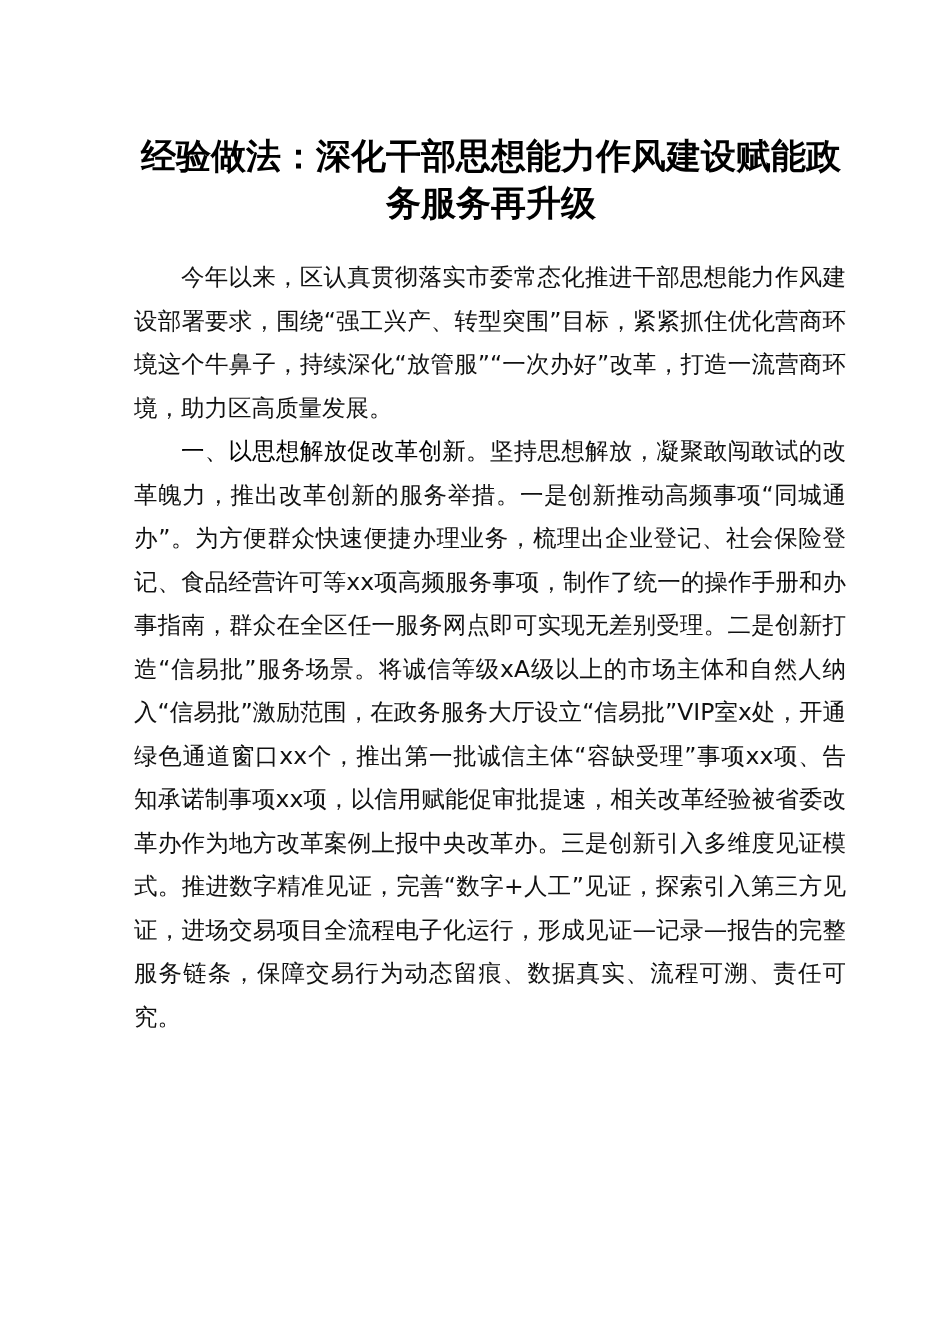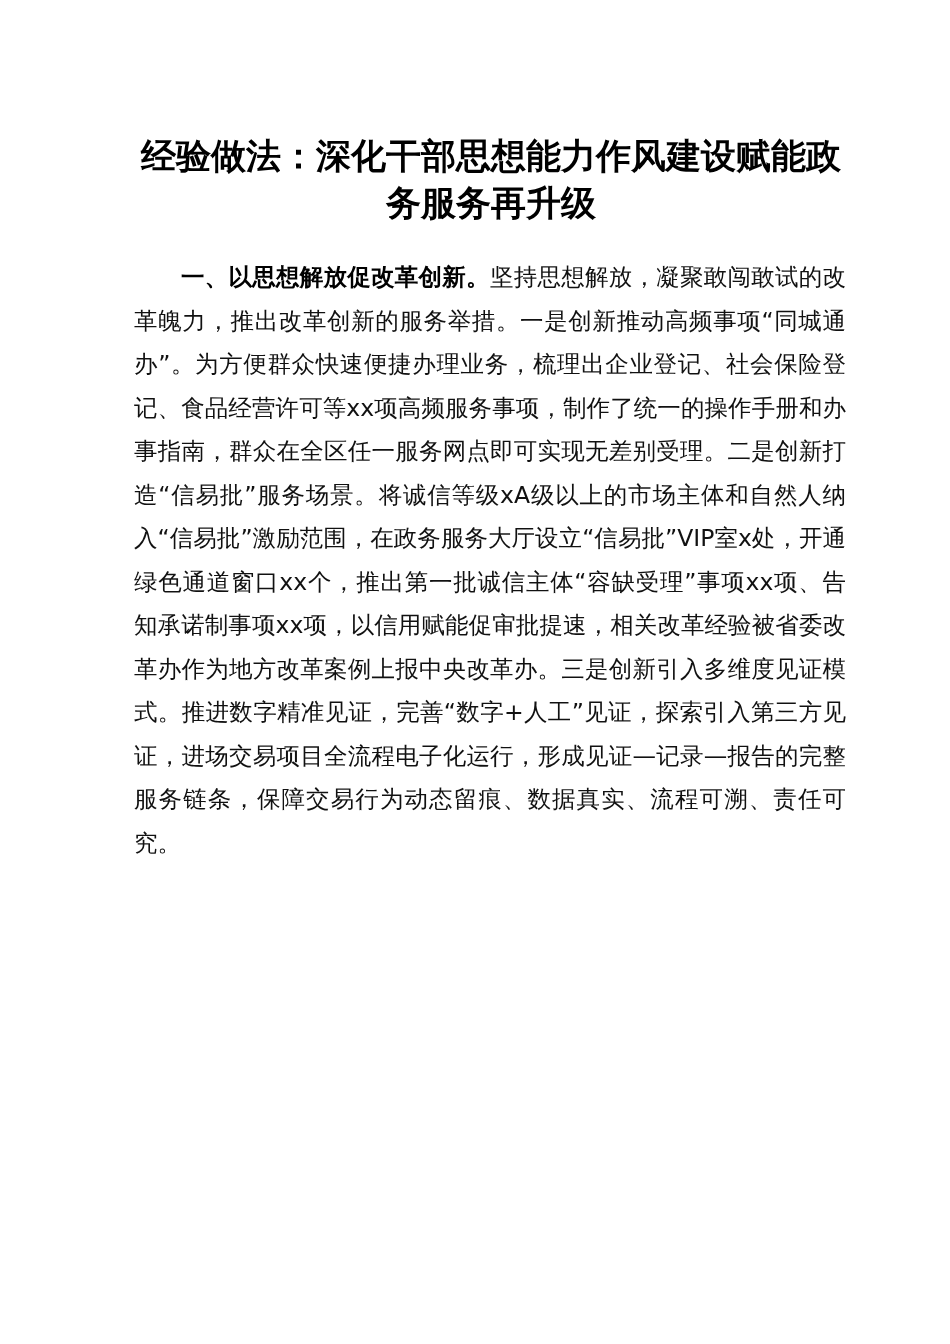--- a/index.html
+++ b/index.html
@@ -12,23 +12,24 @@
       font-weight: bold; font-size: 35px; line-height: 47px; color: #000;
       margin: 0; letter-spacing: 0px;
     }
     .body {
       position: absolute; left: 118px; top: 256px; width: 712px;
       font-family: "DejaVu Sans", "Liberation Sans", sans-serif;
       font-size: 23.5px; line-height: 43.5px; color: #111;
       text-align: justify;
     }
     .para { margin: 0; text-indent: 2em; }
-    .heading-bold { font-weight: bold; color: #000; font-family: "DejaVu Sans", "Liberation Sans", sans-serif; }
+    .heading-bold { font-weight: normal; color: #000; font-family: "DejaVu Sans", "Liberation Sans", sans-serif; }
   </style>
 </head>
 <body>
 
 <div class="page">
   <h1 class="title">经验做法：深化干部思想能力作风建设赋能政务服务再升级</h1>
   <div class="body">
+    <p class="para"><span>今年以来，区认真贯彻落实市委常态化推进干部思想能力作风建设部署要求，围绕“强工兴产、转型突围”目标，紧紧抓住优化营商环境这个牛鼻子，持续深化“放管服”“一次办好”改革，打造一流营商环境，助力区高质量发展。</span></p>
     <p class="para"><span class="heading-bold">一、以思想解放促改革创新。</span><span>坚持思想解放，凝聚敢闯敢试的改革魄力，推出改革创新的服务举措。一是创新推动高频事项“同城通办”。为方便群众快速便捷办理业务，梳理出企业登记、社会保险登记、食品经营许可等xx项高频服务事项，制作了统一的操作手册和办事指南，群众在全区任一服务网点即可实现无差别受理。二是创新打造“信易批”服务场景。将诚信等级xA级以上的市场主体和自然人纳入“信易批”激励范围，在政务服务大厅设立“信易批”VIP室x处，开通绿色通道窗口xx个，推出第一批诚信主体“容缺受理”事项xx项、告知承诺制事项xx项，以信用赋能促审批提速，相关改革经验被省委改革办作为地方改革案例上报中央改革办。三是创新引入多维度见证模式。推进数字精准见证，完善“数字+人工”见证，探索引入第三方见证，进场交易项目全流程电子化运行，形成见证—记录—报告的完整服务链条，保障交易行为动态留痕、数据真实、流程可溯、责任可究。</span></p>
   </div>
 </div>
 
 </body></html>

